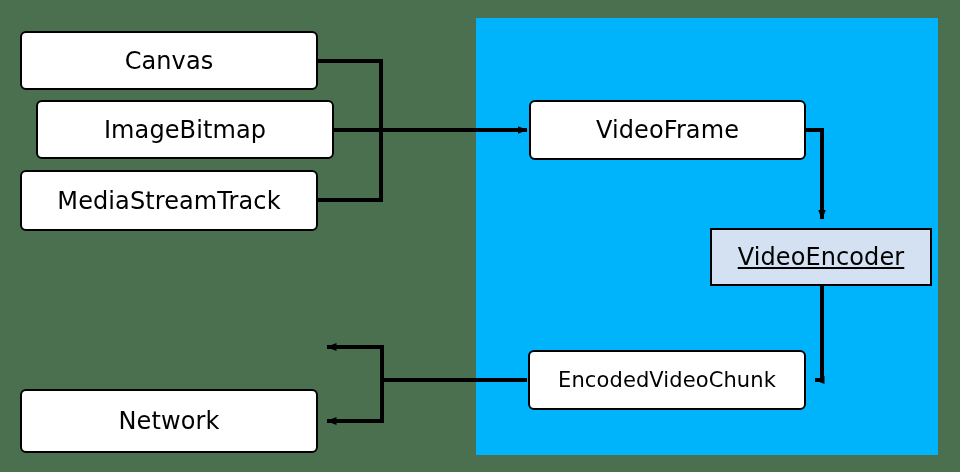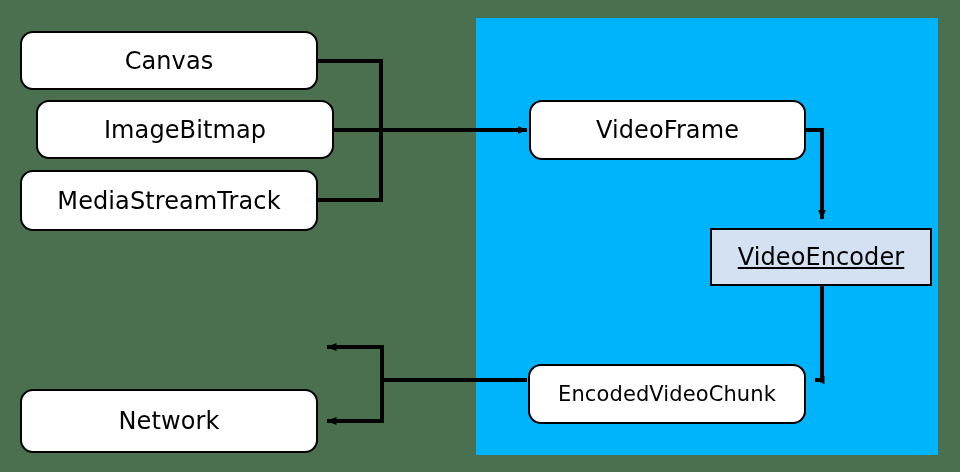--- a/index.html
+++ b/index.html
@@ -20,36 +20,35 @@
     background: #00b4fc;
   }
   .node {
     position: absolute;
     box-sizing: border-box;
     display: flex;
     align-items: center;
     justify-content: center;
     background: #ffffff;
     border: 2px solid #000000;
-    border-radius: 13px;
+    border-radius: 6px;
     color: #000000;
     font-size: 24px;
     font-weight: 400;
     line-height: 1;
     white-space: nowrap;
     letter-spacing: 0.1px;
   }
   .node.sharp {
     border-radius: 0;
     border-width: 2px;
     background: #d4e1f2;
   }
   .node.small-text {
     font-size: 21px;
-    margin-top: 14px;
   }
   .edges {
     position: absolute;
     left: 0;
     top: 0;
     width: 960px;
     height: 472px;
     pointer-events: none;
   }
 </style>

